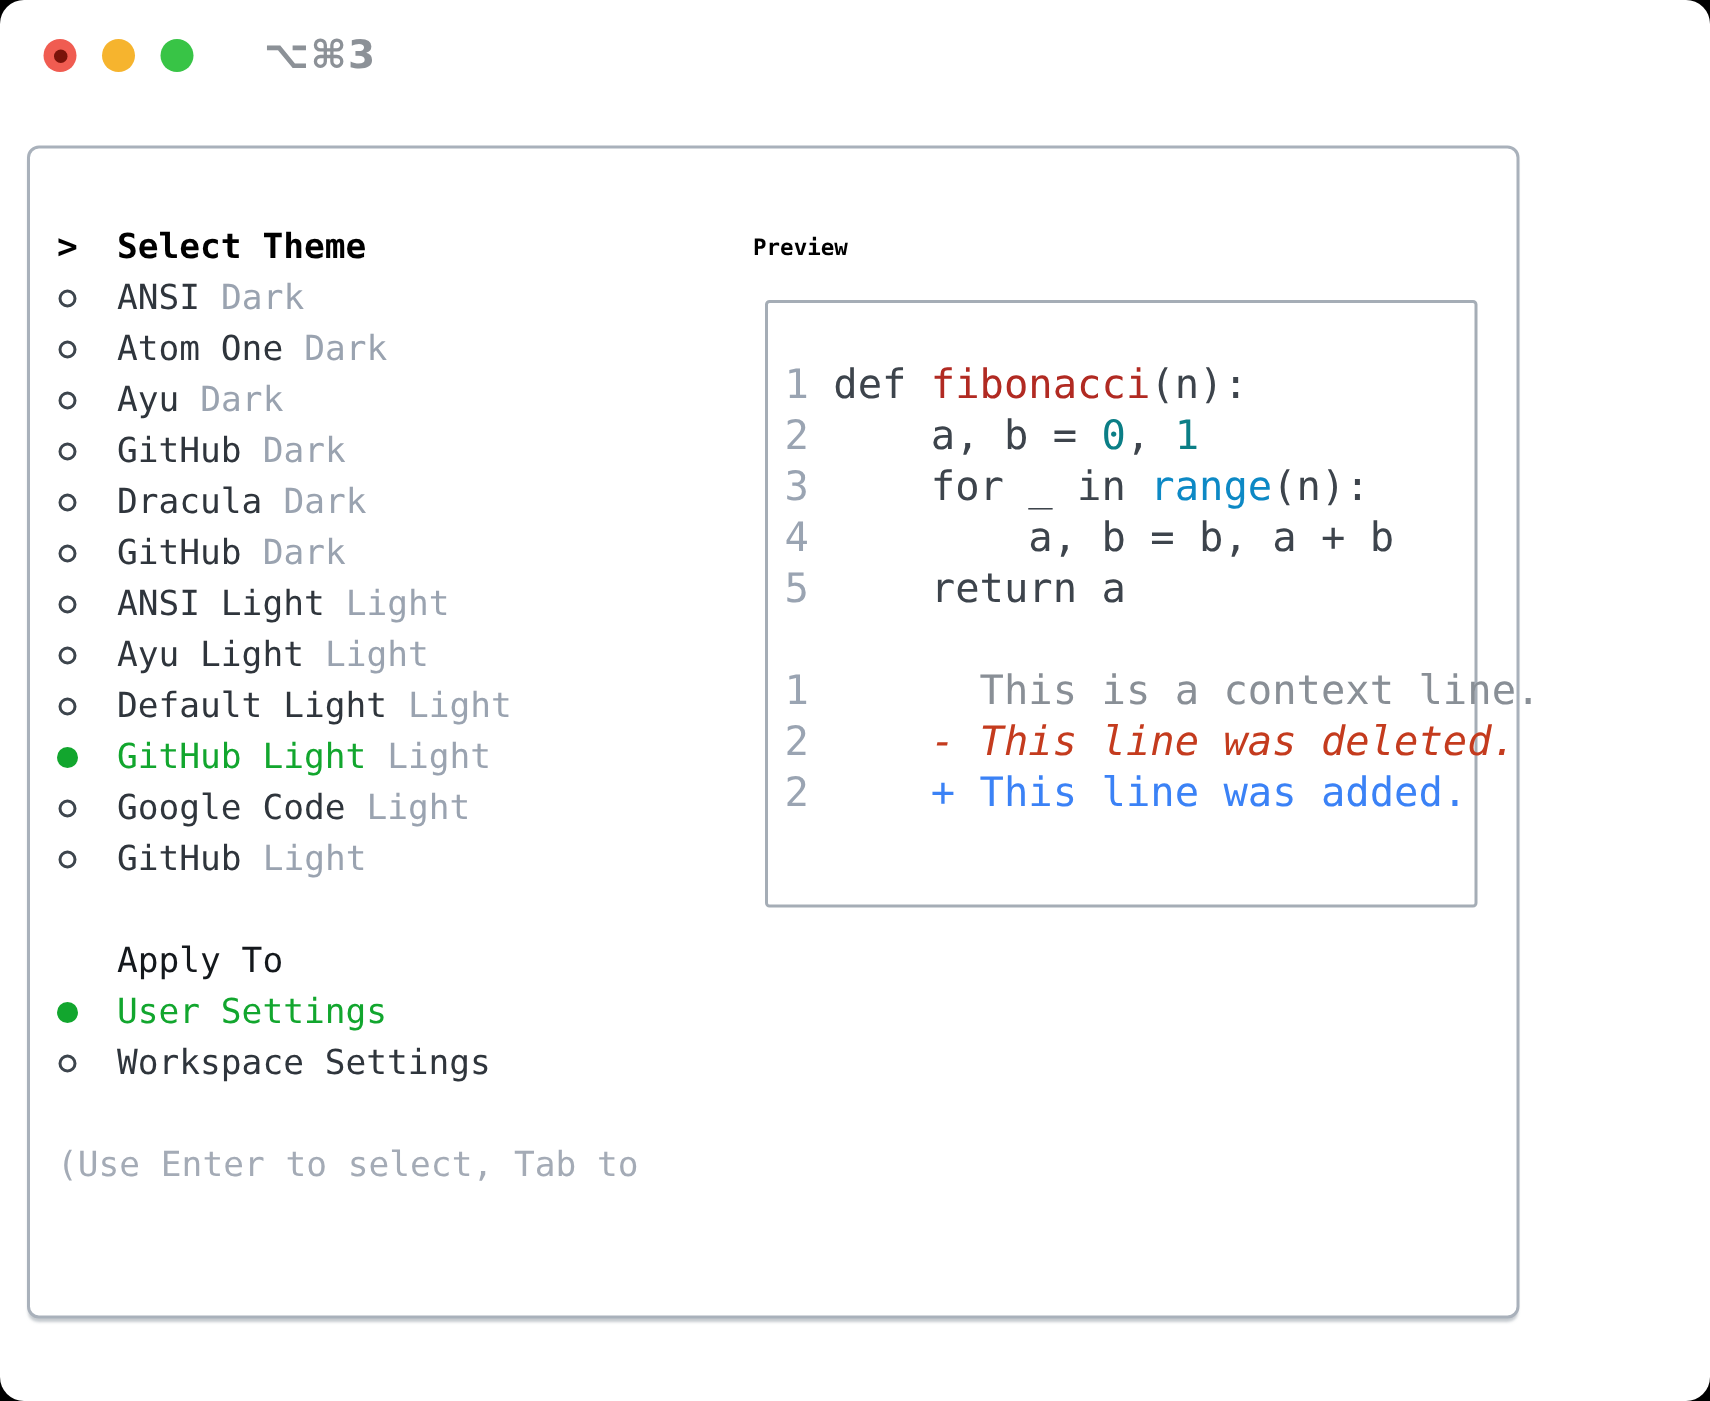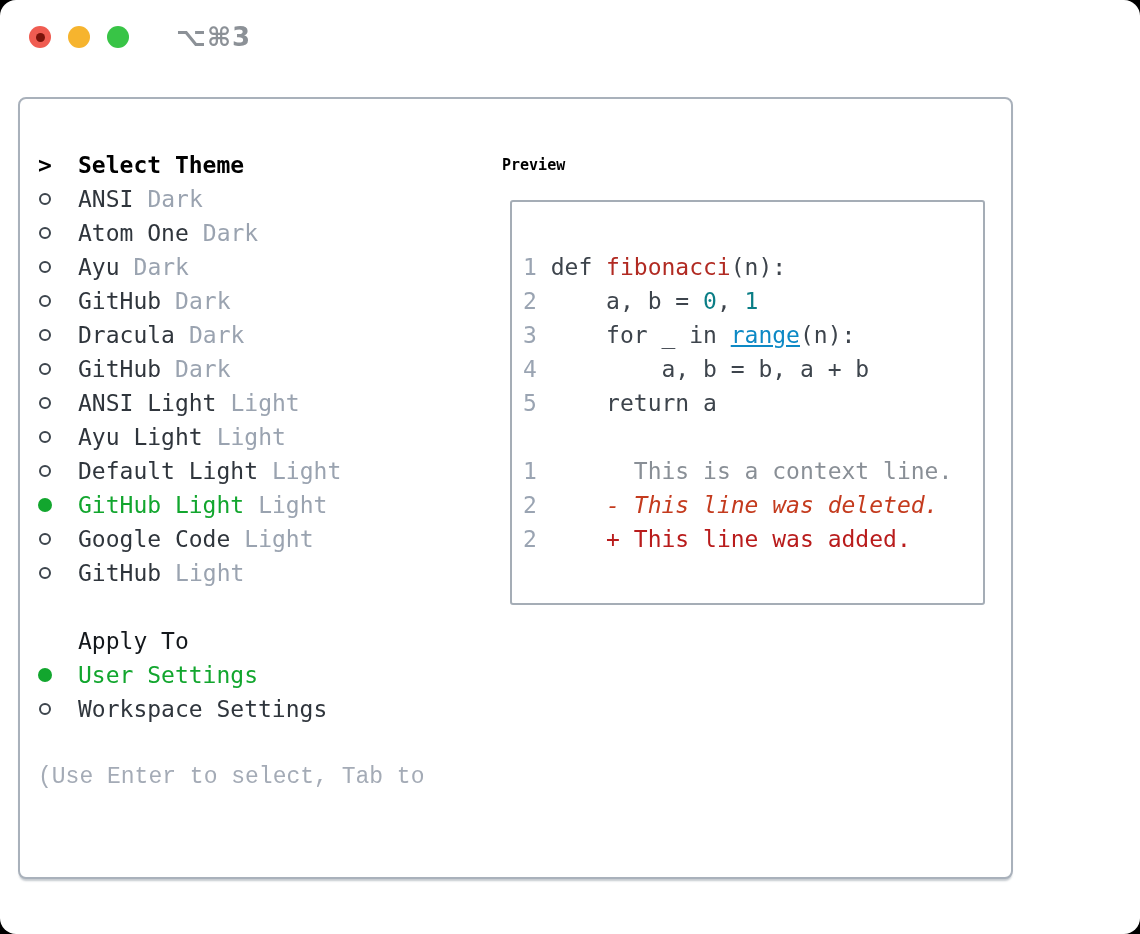--- a/index.html
+++ b/index.html
@@ -38,41 +38,41 @@
   .row{height:34px;display:flex;align-items:center;font-size:23px;color:#2f353c;}
   .marker{width:28px;display:flex;align-items:center;flex:none;}
   .caret{font-weight:bold;color:#000;font-size:23px;}
   .ring{width:12px;height:12px;border:2px solid #3d454d;border-radius:50%;box-sizing:border-box;margin-left:1px;}
   .dot{width:14px;height:14px;background:var(--green);border-radius:50%;}
   .row .label{white-space:pre;margin-left:12px;}
   .row.header .label{font-weight:bold;color:#000;}
   .row.section-title .label{color:#14181c;}
   .row.selected .label{color:var(--green);}
   .badge{color:#9aa3b0;margin-left:14px;white-space:pre;}
-  .row.hint{color:#a4abb6;white-space:pre;font-family:Liberation Mono, monospace;}
+  .row.hint{color:#a4abb6;white-space:pre;}
   
   .preview-title{
     position:absolute;left:482px;top:49px;height:34px;display:flex;align-items:center;
     font-size:15px;font-weight:bold;color:#000;
   }
   .preview-box{
     position:absolute;left:490px;top:101px;width:475px;height:405px;
     border:2px solid #a5adb6;border-radius:3px;box-sizing:border-box;background:#fff;
   }
-  .code{position:absolute;left:11px;top:48px;font-size:23px;}
+  .code{position:absolute;left:11px;top:38px;font-size:27px;}
   .cl{height:34px;line-height:34px;white-space:pre;}
   .tok-ln{color:#9aa4b2;}
   .tok-pl{color:#3d444c;}
   .tok-kw{color:#3d444c;}
   .tok-fn{color:#b12a22;}
   .tok-num{color:#0b7e86;}
-  .tok-rng{color:#0d89c5;text-decoration:underline;}
+  .tok-rng{color:#0d89c5;}
   .tok-ctx{color:#898f96;}
   .tok-del{color:#c43b1e;font-style:italic;}
-  .tok-add{color:#b91c1c;}
+  .tok-add{color:#3b82f6;}
 </style>
 </head>
 <body>
 
 <div class="window">
 
   <div class="titlebar">
     <span class="light light-red">
       <span class="inner-dot"></span>
     </span>

